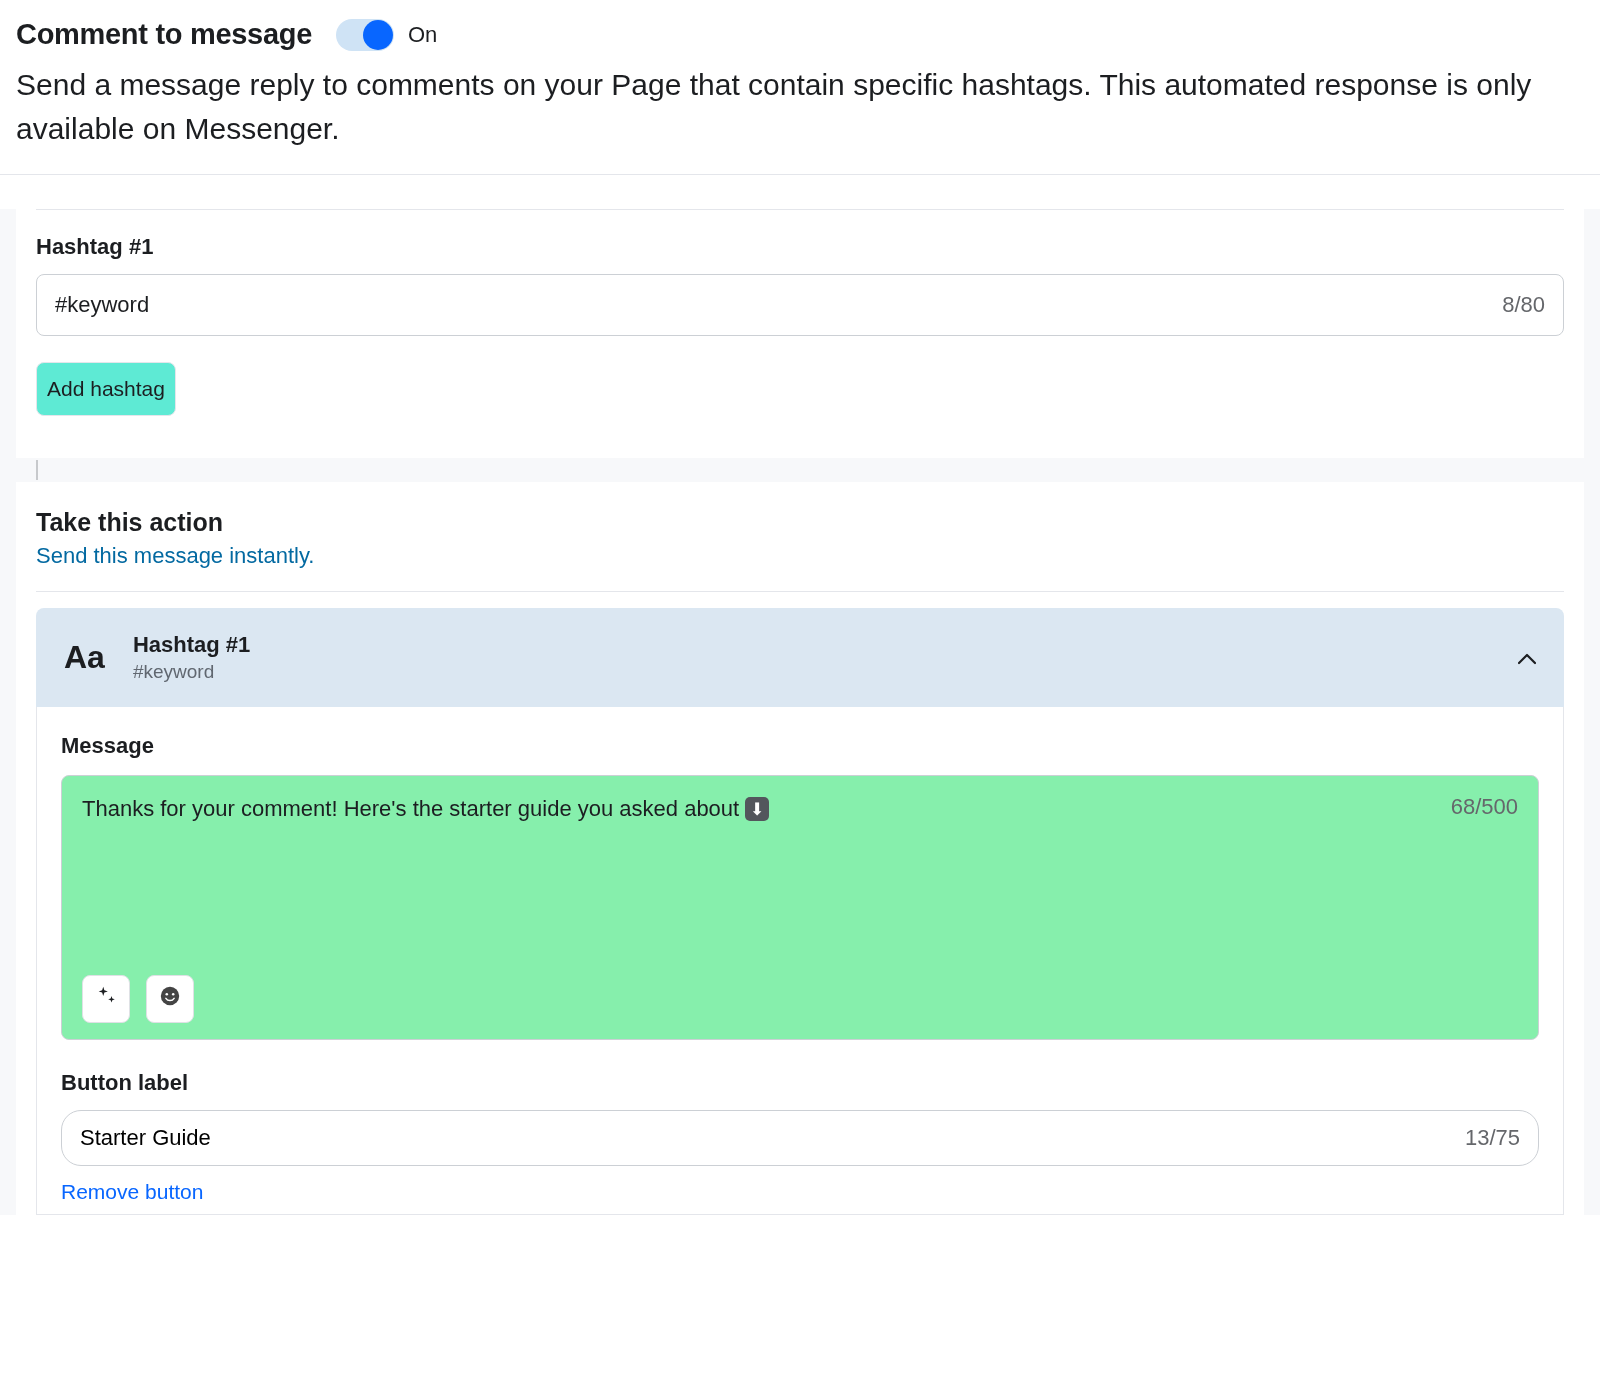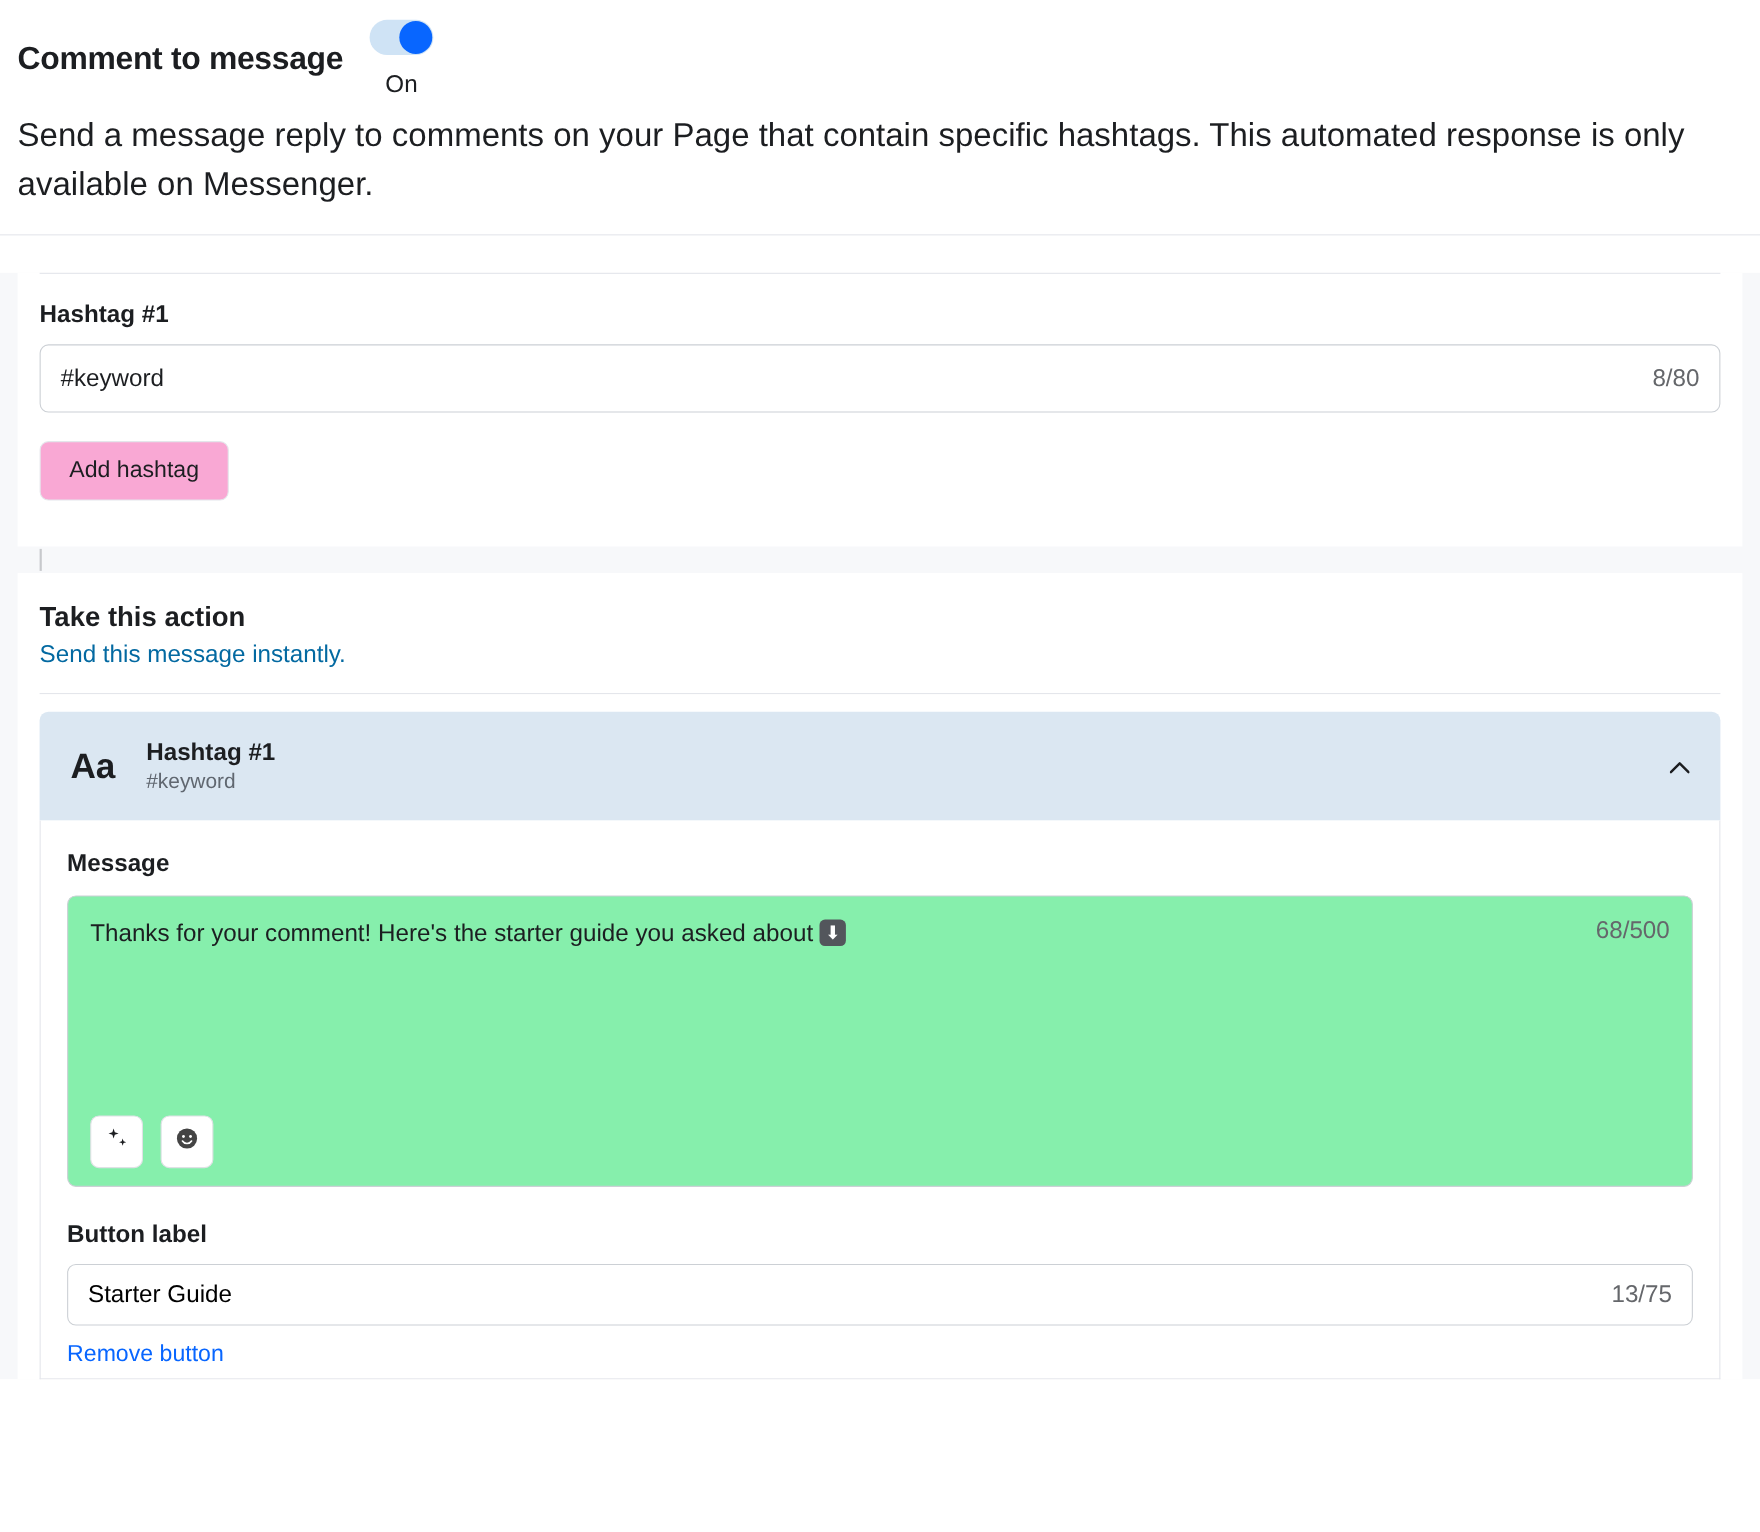--- a/index.html
+++ b/index.html
@@ -17,21 +17,20 @@
   }
   .header-title {
     font-size: 29px;
     font-weight: 700;
     letter-spacing: -0.3px;
   }
   .toggle-wrap {
     display: flex;
     align-items: center;
     gap: 14px;
-    flex-direction: column;
   }
   .toggle {
     width: 58px;
     height: 32px;
     border-radius: 20px;
     background: #cfe3f5;
     position: relative;
     cursor: pointer;
   }
   .toggle .knob {
@@ -97,25 +96,25 @@
     background: transparent;
     font-family: inherit;
   }
   .char-count {
     color: #65676b;
     font-size: 22px;
   }
   .secondary-btn {
     display: inline-block;
     margin: 26px 10px 42px 10px;
-    padding: 14px 26px;
+    padding: 14px 10px;
     font-size: 21px;
     font-weight: 500;
     color: #1c1e21;
-    background: #f9a8d4;
+    background: #5eead4;
     border: 1px solid #e4e6eb;
     border-radius: 8px;
     cursor: pointer;
   }
   .gap-bar {
     height: 24px;
     background: #f7f8fa;
     position: relative;
   }
   .gap-bar .faint-vert {
@@ -240,21 +239,21 @@
   .remove-link {
     color: #0866ff;
     font-size: 21px;
     margin-top: 14px;
     cursor: pointer;
   }
   .col .row-box {
     display: flex;
     align-items: center;
     border: 1px solid #ccd0d5;
-    border-radius: 8px;
+    border-radius: 20px;
     padding: 0 18px;
     height: 56px;
     font-size: 22px;
   }
   .row-box input {
     flex: 1;
     border: none;
     outline: none;
     font-size: 22px;
     font-family: inherit;

